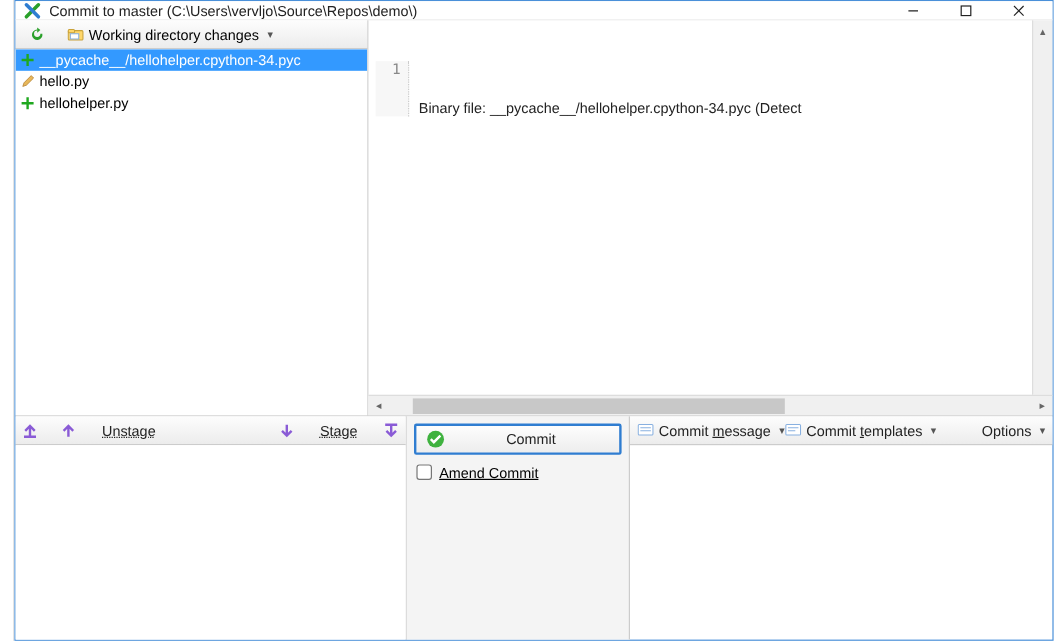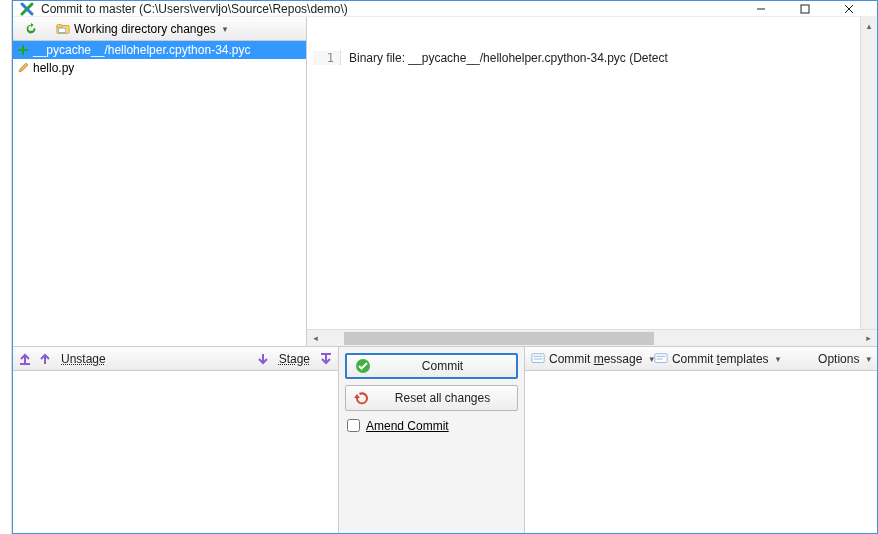--- a/index.html
+++ b/index.html
@@ -33,21 +33,21 @@
 .vscroll { position:absolute; right:0; top:0; width:17px; height: calc(100% - 17px); background:#f0f0f0; border-left:1px solid #ddd;}
 .vscroll .arr { height:17px; display:flex; align-items:center; justify-content:center; color:#666; font-size:9px;}
 .hscroll { position:absolute; left:0; bottom:0; right:0; height:17px; background:#f0f0f0; border-top:1px solid #ddd; display:flex; align-items:center;}
 .hscroll .arr { width:17px; text-align:center; color:#666; font-size:9px;}
 .hscroll .track { flex:1; position:relative; height:13px; margin:0 0;}
 .hscroll .thumb { position:absolute; left:20px; height:13px; width:310px; background:#c8c8c8;}
 
 .lower { flex:1; display:flex;}
 .lower-left { width:326px; border-right:1px solid #ccc; display:flex; flex-direction:column;}
 .stage-bar { height:24px; background:linear-gradient(#fdfdfd,#ececec); border-bottom:1px solid #ccc; display:flex; align-items:center; padding:0 4px; gap:6px;}
-.stage-bar .grp { display:flex; align-items:center; gap:4px;}
+.stage-bar .grp { display:flex; align-items:center; gap:16px;}
 .stage-bar .spacer{flex:1;}
 .stage-bar .lnk { text-decoration:underline; text-decoration-style:dotted; color:#222; padding:0 4px;}
 .arrow-btn { width:16px; height:16px; display:flex; align-items:center; justify-content:center;}
 .staged-list { flex:1; background:#fff;}
 
 .lower-mid { width:186px; border-right:1px solid #ccc; background:#f4f4f4; padding:6px; display:flex; flex-direction:column; gap:6px;}
 .action-btn { height:26px; border:1px solid #b8b8b8; background:linear-gradient(#fdfdfd,#ededed); border-radius:2px; display:flex; align-items:center; gap:6px; padding:0 8px; color:#222;}
 .action-btn.primary { border:2px solid #2f7dd1;}
 .action-btn .ic { width:16px; height:16px; flex-shrink:0;}
 .chk-row { display:flex; gap:6px; padding:2px 0 0 2px;text-decoration:underline;}
@@ -119,29 +119,35 @@
                   <path d="M6 1v10M1 6h10" stroke="#1fa81f" stroke-width="2"></path>
                 </svg></span>
             <span>__pycache__/hellohelper.cpython-34.pyc</span>
           </div>
           <div class="row">
             <span class="edit-icon"><svg viewBox="0 0 12 12">
                   <path d="M2 10l1-3 6-6 2 2-6 6-3 1z" fill="#e8b85a" stroke="#b8863a" stroke-width="0.7"></path>
                 </svg></span>
             <span>hello.py</span>
           </div>
+          <div class="row">
+            <span class="status-icon"><svg viewBox="0 0 12 12">
+                  <path d="M6 1v10M1 6h10" stroke="#1fa81f" stroke-width="2"></path>
+                </svg></span>
+            <span>hellohelper.py</span>
+          </div>
         </div>
       </div>
 
       <div class="upper-right">
         <div class="diff-area">
           <div class="diff-content">
             <div class="diff-row">
               <span class="ln">1</span>
-              <span style="padding-left:8px;">Binary file: __pycache__/hellohelper.cpython-34.pyc (Detect</span>
+              <span style="padding-left:8px;margin-top:32px;">Binary file: __pycache__/hellohelper.cpython-34.pyc (Detect</span>
             </div>
           </div>
         </div>
         <div class="vscroll">
           <div class="arr">▴</div>
         </div>
         <div class="hscroll">
           <div class="arr">◂</div>
           <div class="track">
               <div class="thumb"></div>
@@ -188,26 +194,20 @@
       </div>
 
       <div class="lower-mid">
         <div class="action-btn primary">
           <span class="ic"><svg viewBox="0 0 16 16">
                 <circle cx="8" cy="8" r="7" fill="#3fb23f"></circle>
                 <path d="M4 8l2.5 2.5L12 5" fill="none" stroke="#fff" stroke-width="2"></path>
               </svg></span>
           <span style="flex:1;text-align:center">Commit</span>
         </div>
-        <div class="action-btn">
-          <span class="ic"><svg viewBox="0 0 16 16">
-                <path d="M5 3a6 6 0 1 1-3 5H0l3-4 3 4H4a4 4 0 1 0 2-3z" fill="#d24a3a"></path>
-              </svg></span>
-          <span style="flex:1;text-align:center">Reset all changes</span>
-        </div>
         <label class="chk-row">
           <input type="checkbox" style="">
           <span>Amend Commit</span>
         </label>
       </div>
 
       <div class="lower-right">
         <div class="msg-toolbar">
           <div class="item drop-caret">
             <svg width="14" height="14" viewBox="0 0 16 16">

